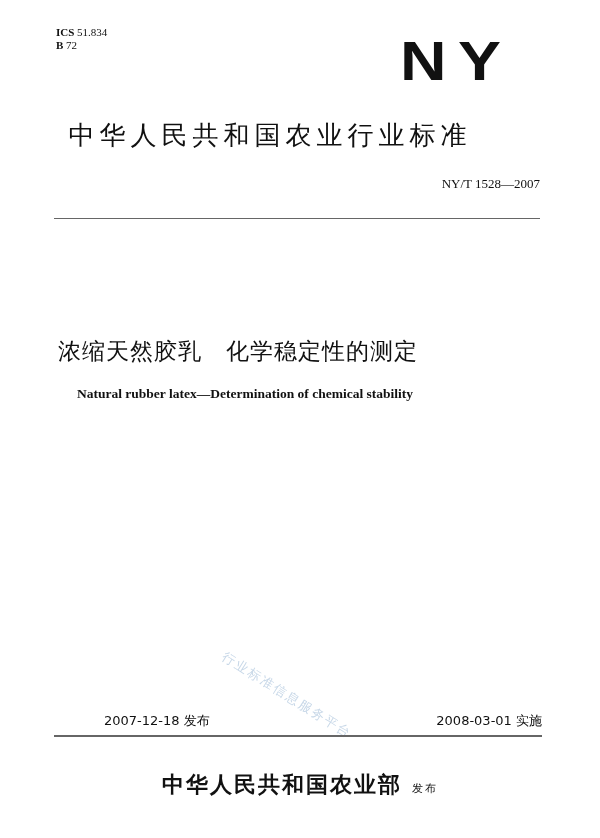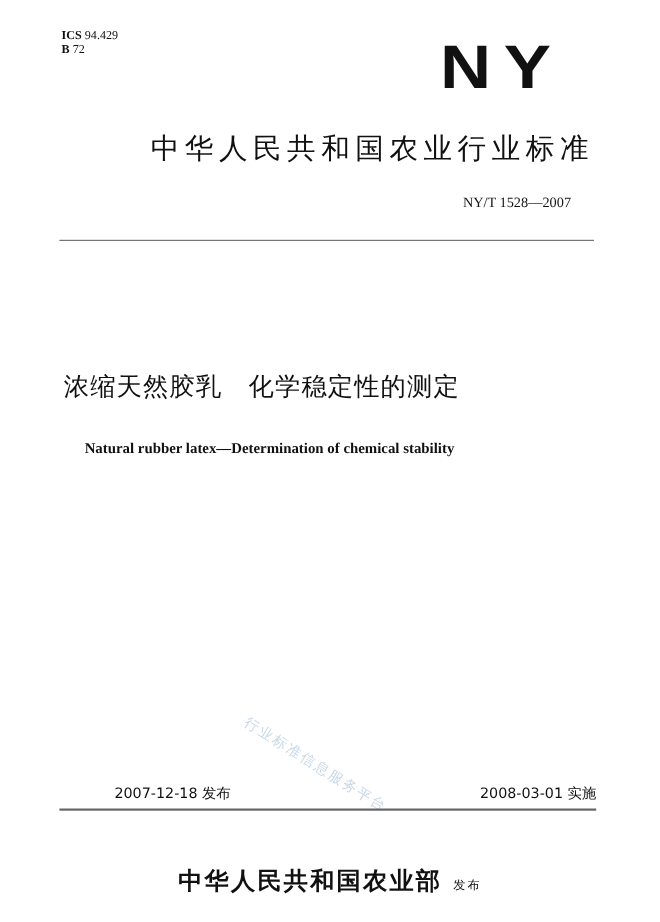--- a/index.html
+++ b/index.html
@@ -1,37 +1,37 @@
 <!DOCTYPE html>
 <html><head>
 <meta charset="utf-8">
 <style>
   html, body { margin:0; padding:0; background:#fff; }
   body { width:600px; height:838px; position:relative; overflow:hidden; font-family:"DejaVu Sans", sans-serif; color:#111; }
   .abs { position:absolute; }
   .ics { left:56px; top:26px; font-family:"Liberation Serif", serif; font-size:11px; line-height:13px; }
   .ics b { font-weight:bold;font-family:Liberation Serif, serif; }
   .ny-logo { left:400px; top:36px; font-family:"Liberation Sans", sans-serif; font-weight:900; font-size:56px; letter-spacing:10px; line-height:50px; transform:scaleX(1.15); transform-origin:left; }
-  .org { left:0; width:540px; top:118px; text-align:right; font-size:26px; letter-spacing:5px; }
-  .stdno { left:400px; top:176px; width:140px; text-align:center; font-family:"Liberation Serif", serif; font-size:13px; }
+  .org { left:0; width:540px; top:118px; text-align:center; font-size:26px; letter-spacing:5px; }
+  .stdno { left:400px; top:176px; width:140px; text-align:right; font-family:"Liberation Serif", serif; font-size:13px; }
   .rule1 { left:54px; top:218px; width:486px; height:1px; background:#666; }
   .title-cn { left:0; width:476px; top:336px; text-align:center; font-size:23px; letter-spacing:1px; }
-  .title-en { left:0; width:490px; top:400px; text-align:center; font-family:"Liberation Serif", serif; font-weight:bold; font-size:13.5px; }
+  .title-en { left:0; width:490px; top:386px; text-align:center; font-family:"Liberation Serif", serif; font-weight:bold; font-size:13.5px; }
   .watermark { left:228px; top:648px; font-size:13px; color:#c8d8e8; transform:rotate(32deg); transform-origin:left top; letter-spacing:2px; }
   .pub-date { left:56px; top:712px; font-size:13px;margin-left:48px; }
   .impl-date { right:58px; top:712px; font-size:13px; text-align:left; }
   .rule2 { left:54px; top:735px; width:488px; height:2px; background:#666; }
-  .issuer { left:0; width:600px; top:786px; text-align:center; font-family:"DejaVu Serif", serif; font-weight:bold; font-size:22px; letter-spacing:2px; }
+  .issuer { left:0; width:600px; top:770px; text-align:center; font-family:"DejaVu Serif", serif; font-weight:bold; font-size:22px; letter-spacing:2px; }
   .issuer span.small { font-size:11px; font-weight:normal; letter-spacing:2px; margin-left:10px; }
 </style>
 </head>
 <body>
 
 <div class="abs ics">
-  <div><b>ICS</b> <span>94.429</span></div>
+  <div><b>ICS</b> <span>51.834</span></div>
   <div><b>B</b> <span>72</span></div>
 </div>
 
 <div class="abs ny-logo">NY</div>
 
 <div class="abs org">中华人民共和国农业行业标准</div>
 
 <div class="abs stdno">NY/T 1528—2007</div>
 
 <div class="abs rule1"></div>

